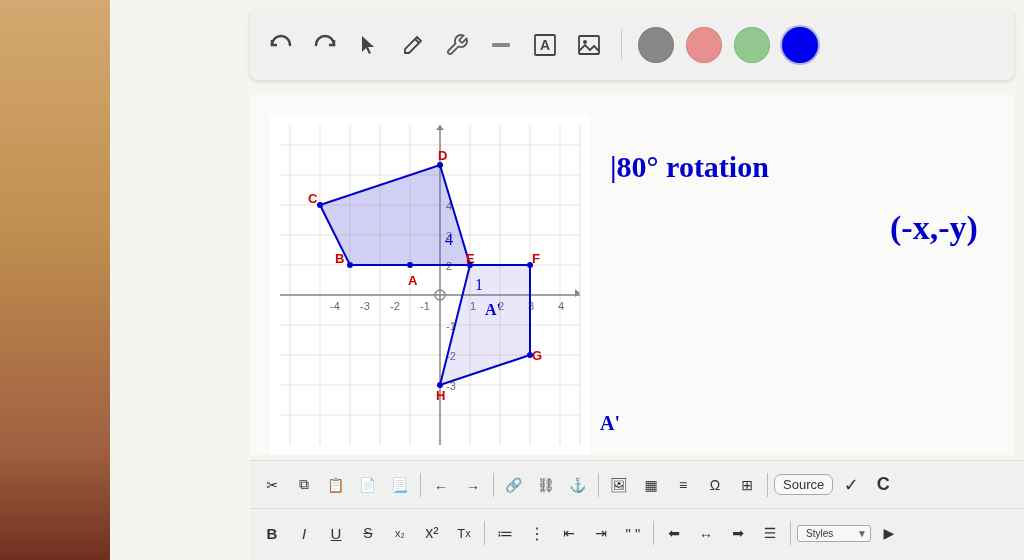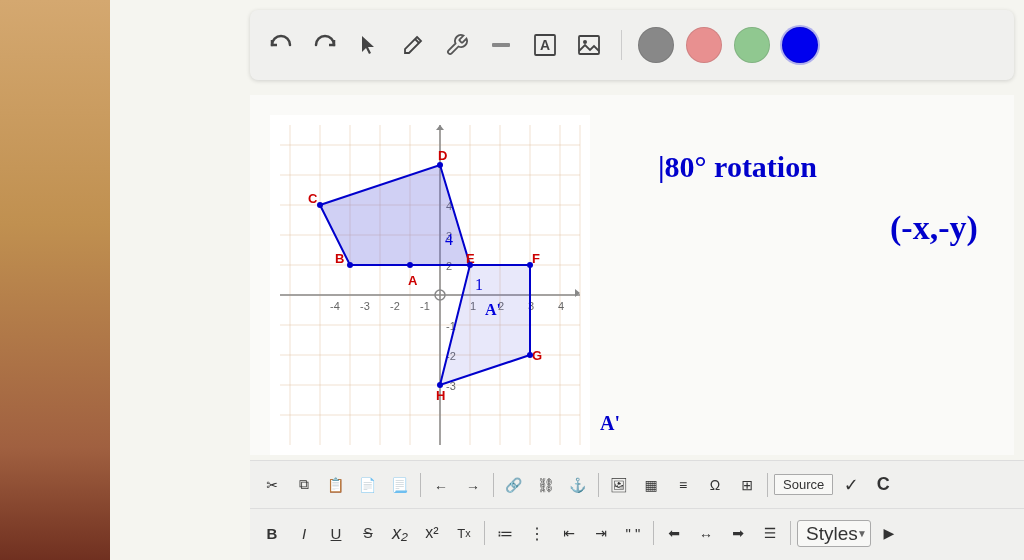--- a/index.html
+++ b/index.html
@@ -136,33 +136,33 @@
 
     .bt-separator {
       width: 1px;
       height: 24px;
       background: #bbb;
       margin: 0 2px;
     }
 
     .source-btn {
       border: 1px solid #aaa;
-      border-radius: 1px;
+      border-radius: 7px;
       padding: 2px 8px;
       font-size: 13px;
       cursor: pointer;
       background: #f8f8f6;
       color: #333;
     }
 
     .styles-select {
       border: 1px solid #aaa;
       border-radius: 3px;
-      padding: 2px 12px 2px 8px;
-      font-size: 19px;
+      padding: 2px 36px 2px 8px;
+      font-size: 10px;
       background: #f8f8f6;
       color: #333;
       cursor: pointer;
       appearance: none;
       position: relative;
     }
 
     .styles-wrapper {
       position: relative;
       display: inline-flex;
@@ -357,21 +357,21 @@
 
         <text x="410" y="50" class="hw-text" font-size="18">1</text>
         <text x="175" y="130" class="hw-text-sm">4</text>
         <text x="205" y="175" class="hw-text-sm">1</text>
 
         <text x="215" y="200" font-family="Comic Sans MS, cursive" font-size="16" fill="#0000dd" font-weight="bold">A'</text>
         <text x="420" y="395" font-family="Comic Sans MS, cursive" font-size="16" fill="#0000dd" font-weight="bold">B'</text>
       </svg>
     </div>
 
-    <div style="position:absolute; top:40px; left:360px;margin-left:48px;">
+    <div style="position:absolute; top:40px; left:360px;">
       <svg width="280" height="60" viewBox="0 0 280 60">
 
         <text x="0" y="42" font-family="Comic Sans MS, cursive" font-size="30" fill="#0000cc" font-weight="bold">|80° rotation</text>
       </svg>
     </div>
 
     <div style="position:absolute; top:100px; left:640px;">
       <svg width="180" height="60" viewBox="0 0 180 60">
         <text x="0" y="44" font-family="Comic Sans MS, cursive" font-size="34" fill="#0000cc" font-weight="bold">(-x,-y)</text>
       </svg>
@@ -416,21 +416,21 @@
       <button class="source-btn">Source</button>
       <button class="bt-icon" style="font-size:18px; color:#333;">✓</button>
       <button class="bt-icon" style="font-size:18px; font-weight:bold; color:#333;">C</button>
     </div>
 
     <div class="bottom-toolbar-row2">
       <button class="bt-icon bt-bold">B</button>
       <button class="bt-icon bt-italic">I</button>
       <button class="bt-icon bt-underline">U</button>
       <button class="bt-icon" style="text-decoration:line-through;">S</button>
-      <button class="bt-icon" style="font-size:18px;font-style:italic;">x₂</button>
+      <button class="bt-icon" style="font-size:11px;">x₂</button>
       <button class="bt-icon" style="font-size:16px;">x²</button>
       <button class="bt-icon" style="font-size:13px;">T<sub>x</sub></button>
       <div class="bt-separator"></div>
       <button class="bt-icon" style="font-size:16px;">≔</button>
       <button class="bt-icon" style="font-size:16px;">⋮</button>
       <button class="bt-icon" style="font-size:14px;">⇤</button>
       <button class="bt-icon" style="font-size:14px;">⇥</button>
       <button class="bt-icon" style="font-size:15px;">" "</button>
       <div class="bt-separator"></div>
       <button class="bt-icon">⬅</button>

